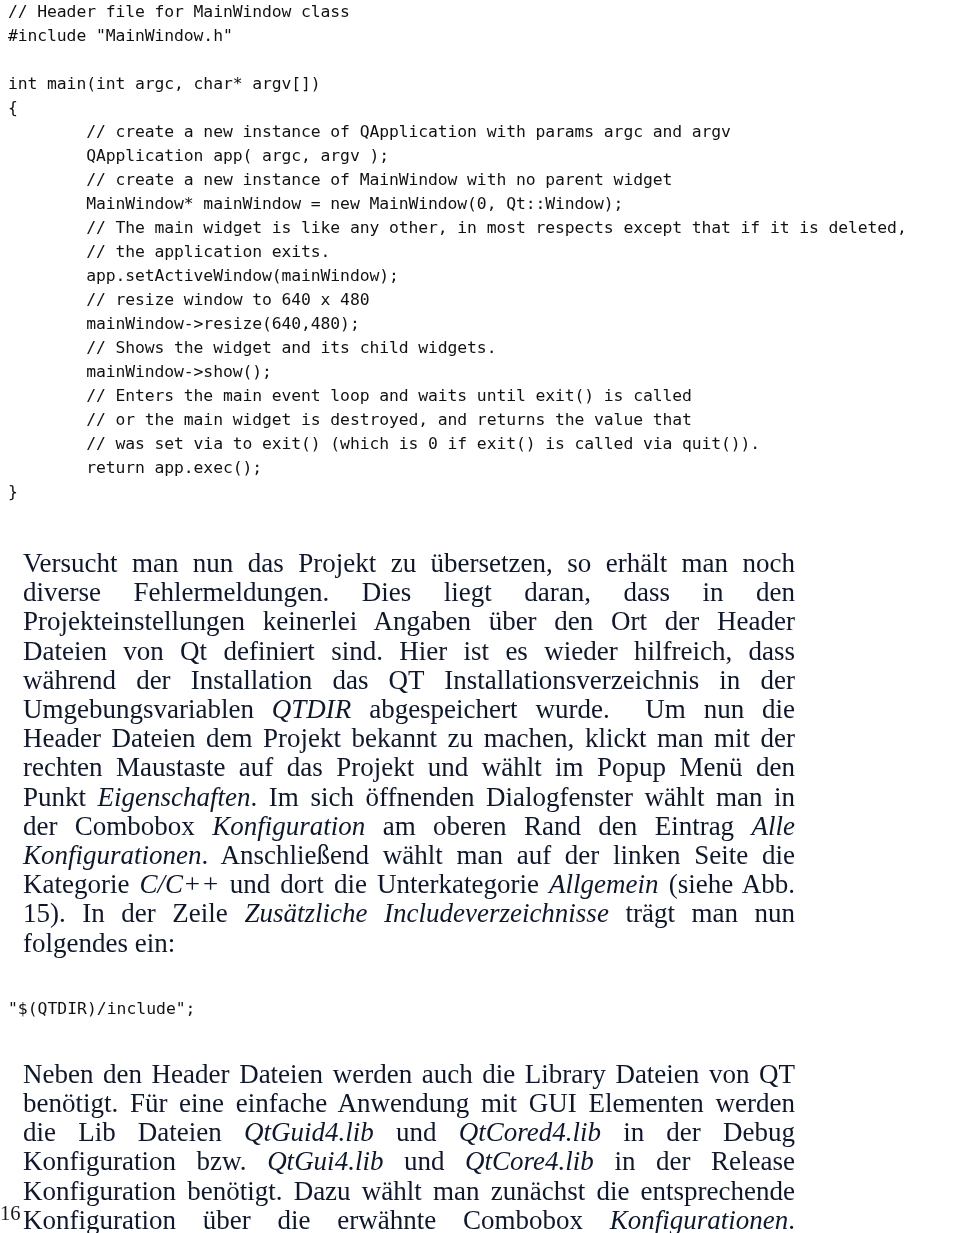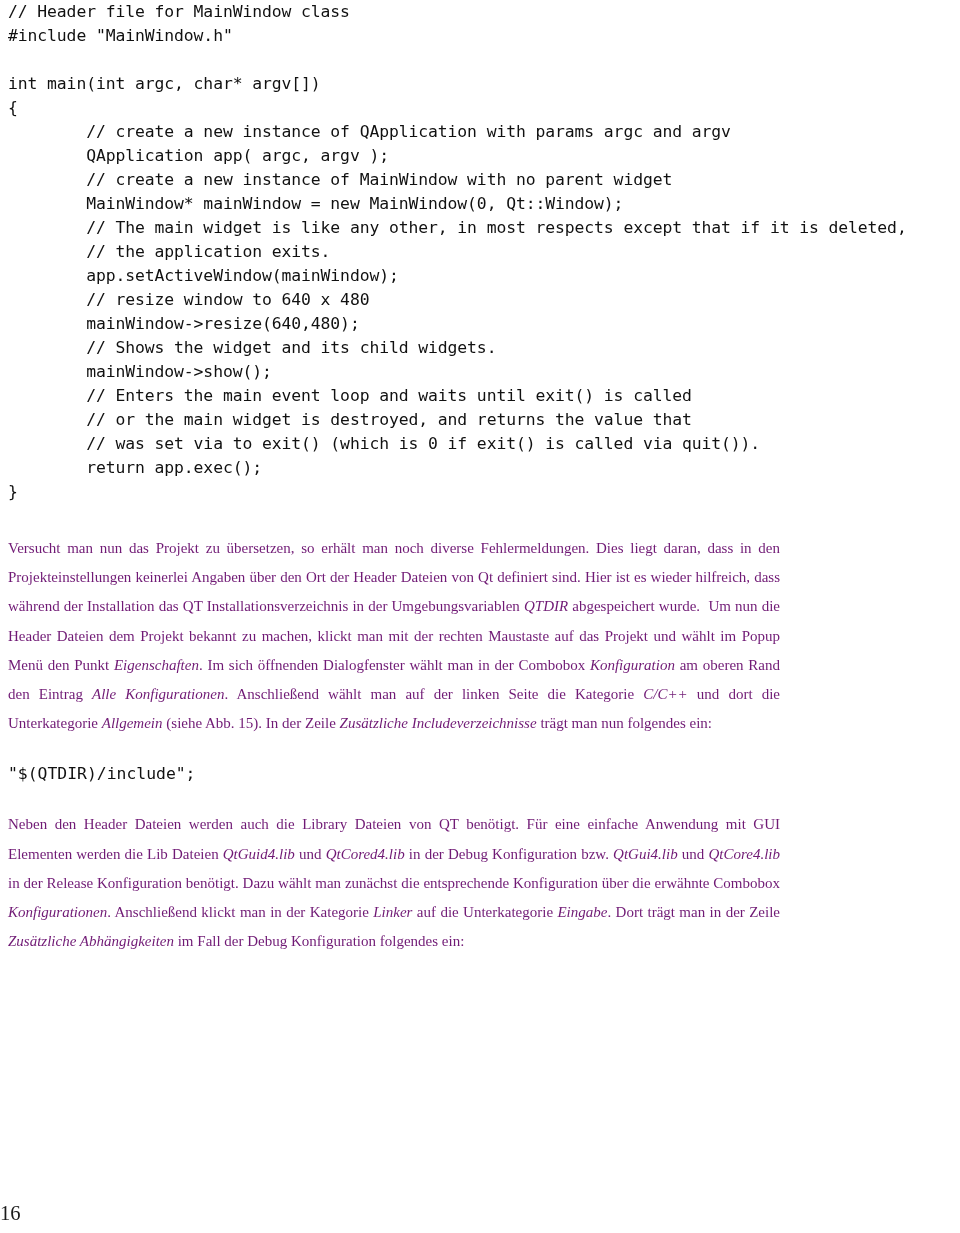--- a/index.html
+++ b/index.html
@@ -41,26 +41,26 @@
     line-height: 24px;
     white-space: pre;
     color: #111111;
     margin: 0;
     padding: 0;
     letter-spacing: -0.1px;
   }
 
   
   .prose {
-    font-size: 15px;
+    font-size: 27px;
     line-height: 29.2px;
     text-align: justify;
     text-justify: inter-word;
-    margin: 0;
-    color: #701a75;
+    margin: 15px;
+    color: #0f172a;
     hyphens: none;
     width: 772px;
   }
   .prose i, .prose em {
     font-style: italic;
   }
 
   
   .code-sample {
     font-family: "DejaVu Sans Mono", "Liberation Mono", monospace;

